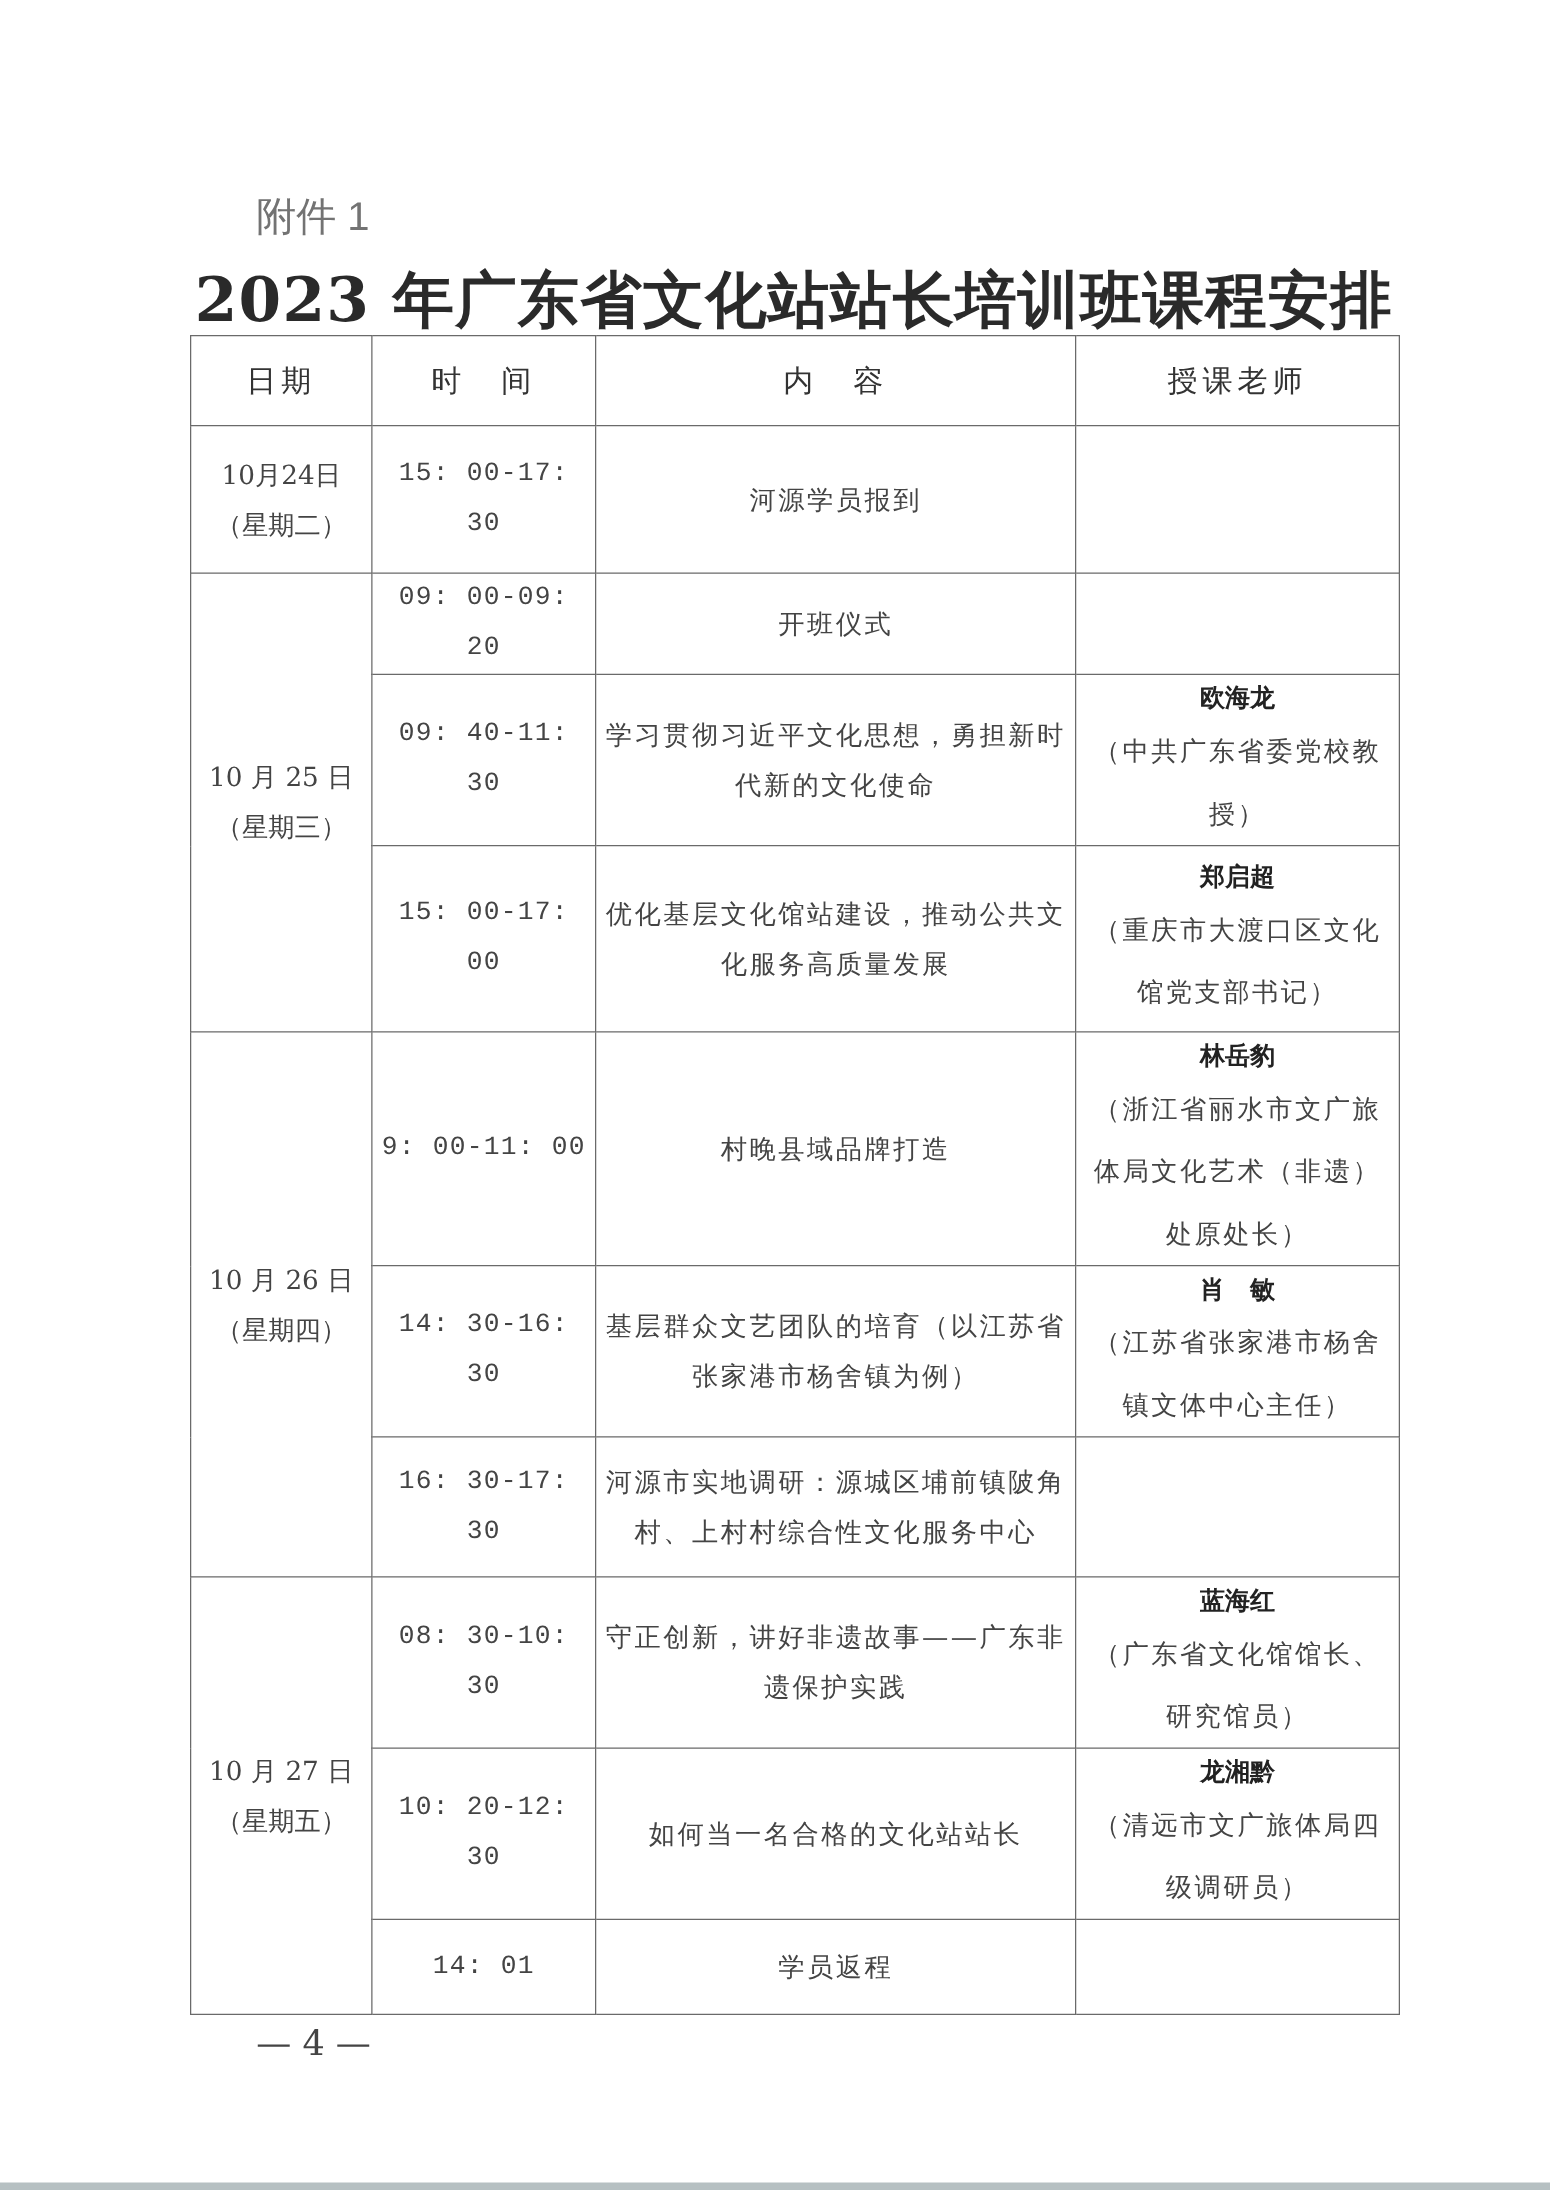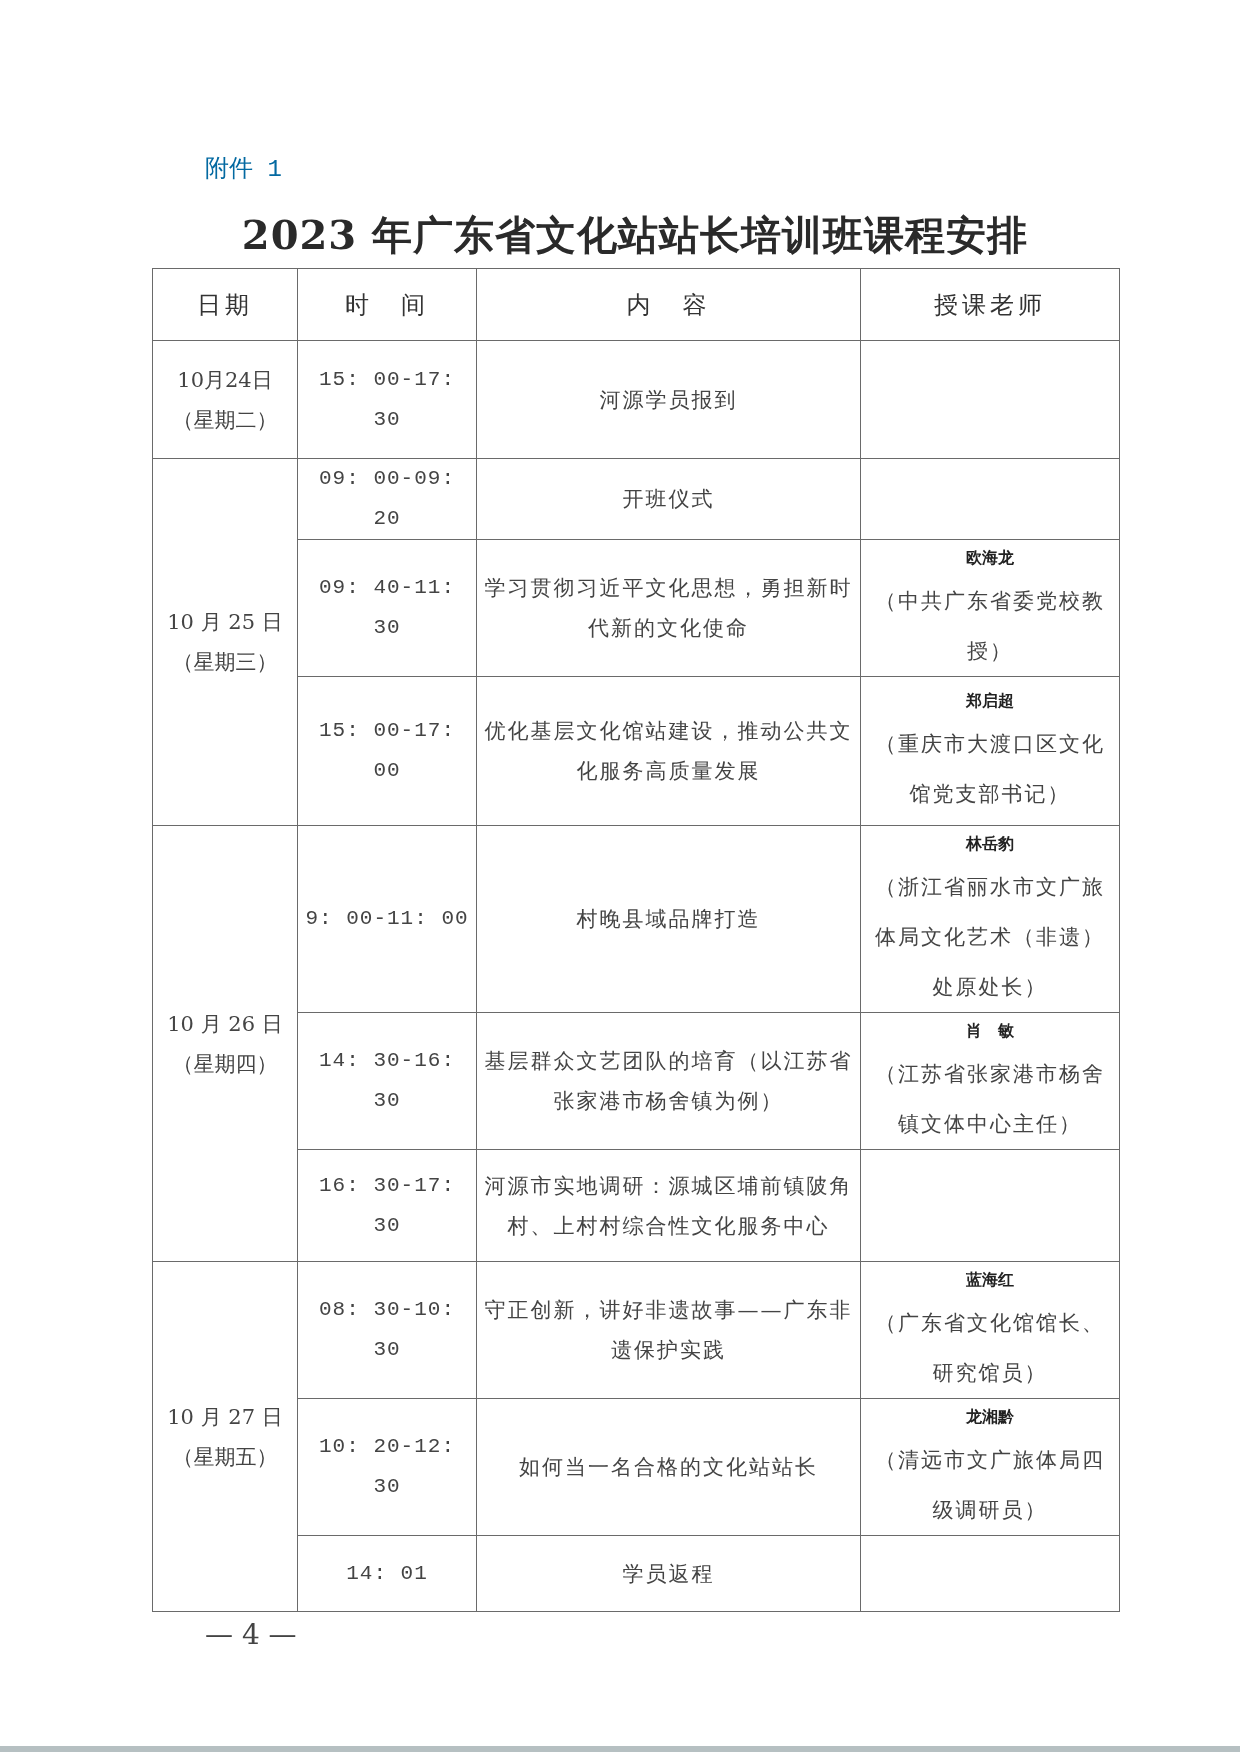--- a/index.html
+++ b/index.html
@@ -1,41 +1,41 @@
 <!DOCTYPE html>
 <html><head>
 <meta charset="utf-8">
 <style>
   html, body { margin: 0; padding: 0; }
   body {
     width: 1240px; height: 1752px; background: #ffffff; position: relative;
     font-family: "DejaVu Serif", "Liberation Serif", serif; color: #3a3a3a; overflow: hidden;
   }
   .attachment {
-    position: absolute; left: 205px; top: 152px; font-size: 24px;
-    font-family: Liberation Mono, monospace; color: #0369a1;
+    position: absolute; left: 205px; top: 152px; font-size: 32px;
+    font-family: Liberation Sans, sans-serif; color: #737373;
   }
   .title {
     position: absolute; left: 152px; width: 966px; top: 208px; text-align: center;
-    font-size: 40px; font-weight: bold; color: #2a2a2a; letter-spacing: 1px;
+    font-size: 49px; font-weight: bold; color: #2a2a2a; letter-spacing: 1px;
     font-family: "DejaVu Serif", "Liberation Serif", serif;
   }
   table.sched {
     position: absolute; left: 152px; top: 268px; width: 967px;
     border-collapse: collapse; table-layout: fixed; padding-left: 24px;
   }
   table.sched td, table.sched th {
     border: 1.5px solid #6a6a6a; text-align: center; vertical-align: middle;
     padding: 0 6px; font-size: 21px; line-height: 40px; font-weight: normal; color: #444;
   }
   table.sched th { font-size: 24px; color: #333; letter-spacing: 4px; font-family: "DejaVu Sans", sans-serif; }
   .date-cell { line-height: 44px; font-size: 20px; }
   .time-cell { font-family: Liberation Mono, monospace; font-size: 22px; letter-spacing: 1px; }
   .content-cell { letter-spacing: 2px; }
-  .teacher-name { font-weight: bold; font-size: 16px; color: #222; display: block; line-height: 36px; }
+  .teacher-name { font-weight: bold; font-size: 20px; color: #222; display: block; line-height: 36px; }
   .teacher-org { display: block; line-height: 50px; letter-spacing: 2px; }
   .page-num {
     position: absolute; left: 205px; top: 1618px; font-size: 28px; color: #444;
     font-family: "DejaVu Serif", serif;
   }
   .scan-edge {
     position: absolute; left: 0; bottom: 0; width: 1240px; height: 6px; background: #b6c0c2;
   }
 </style>
 </head>

